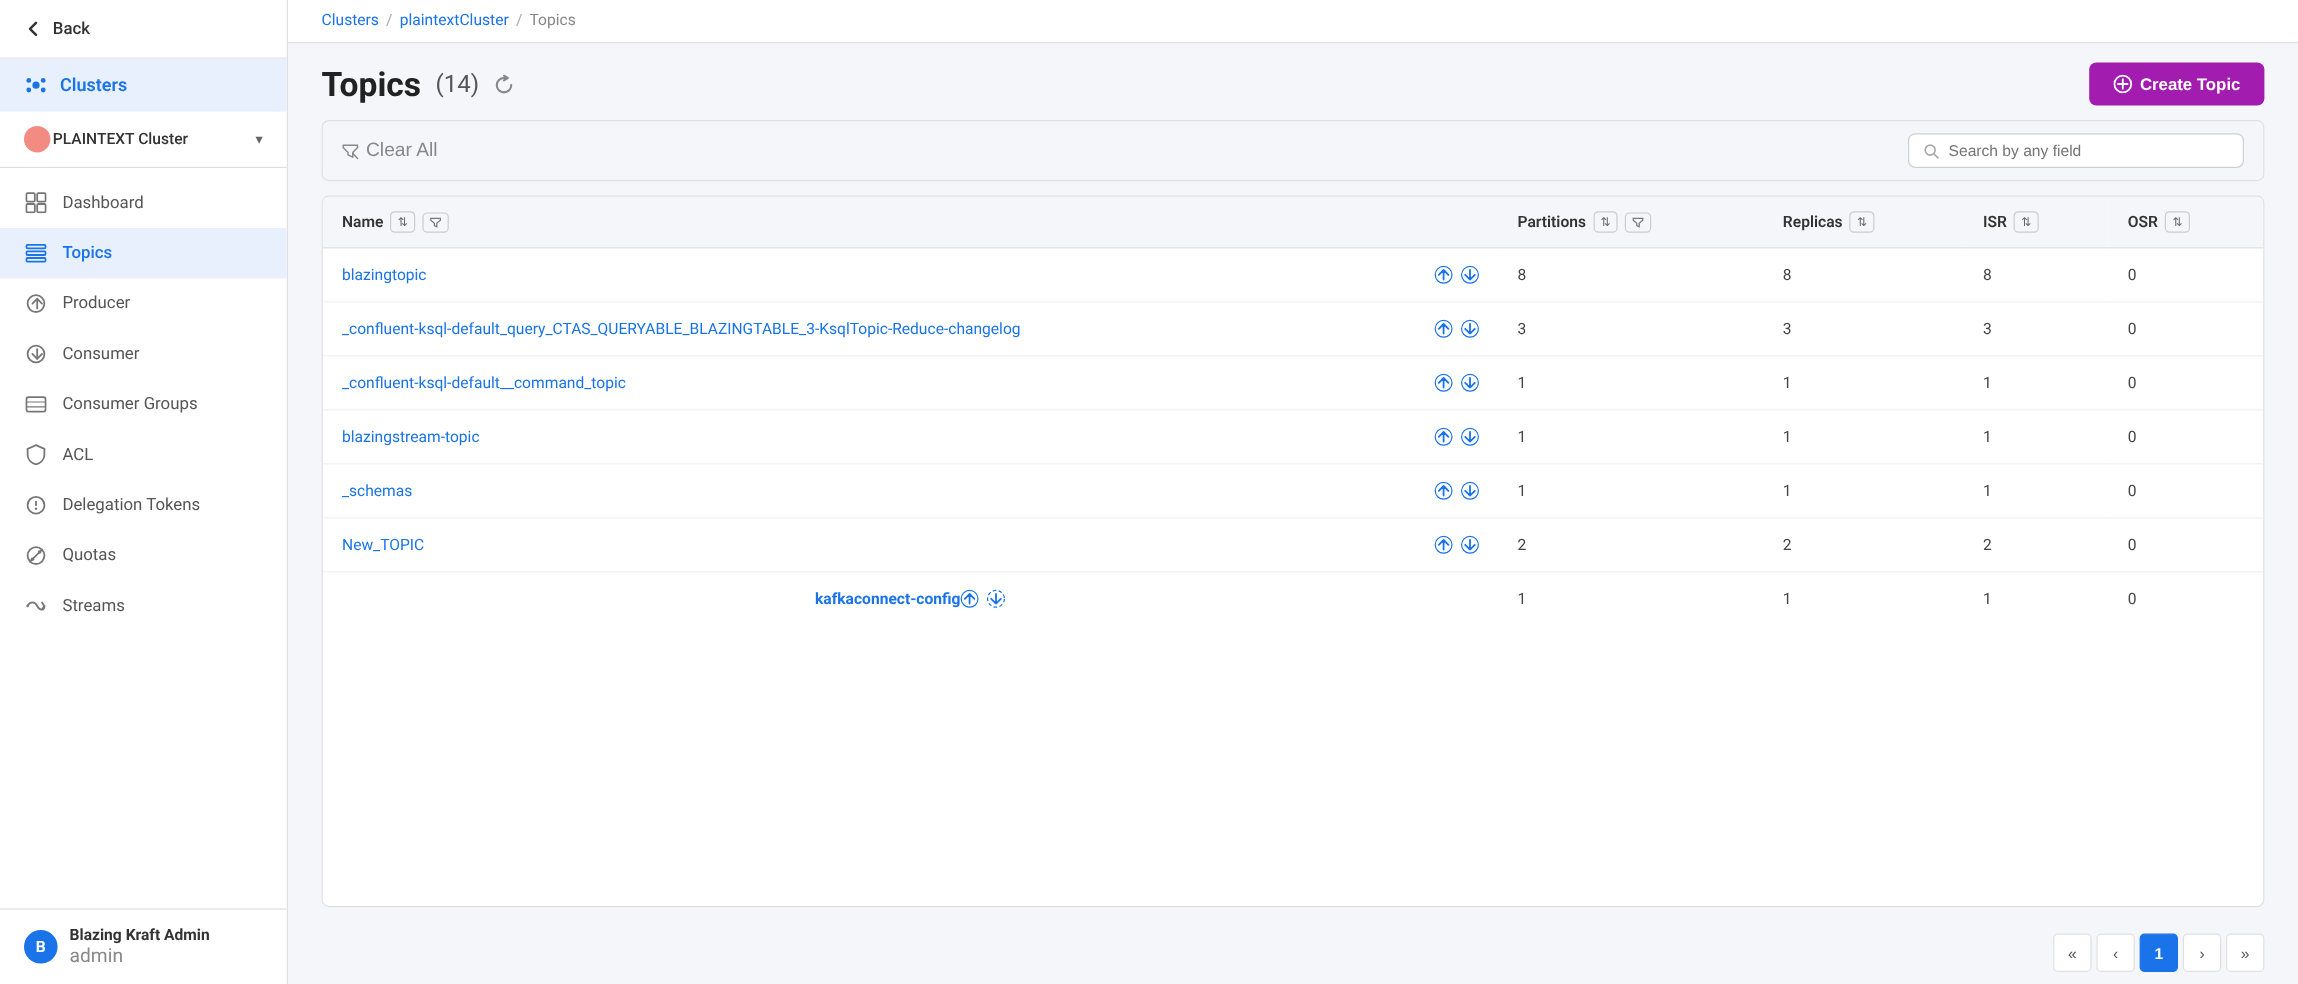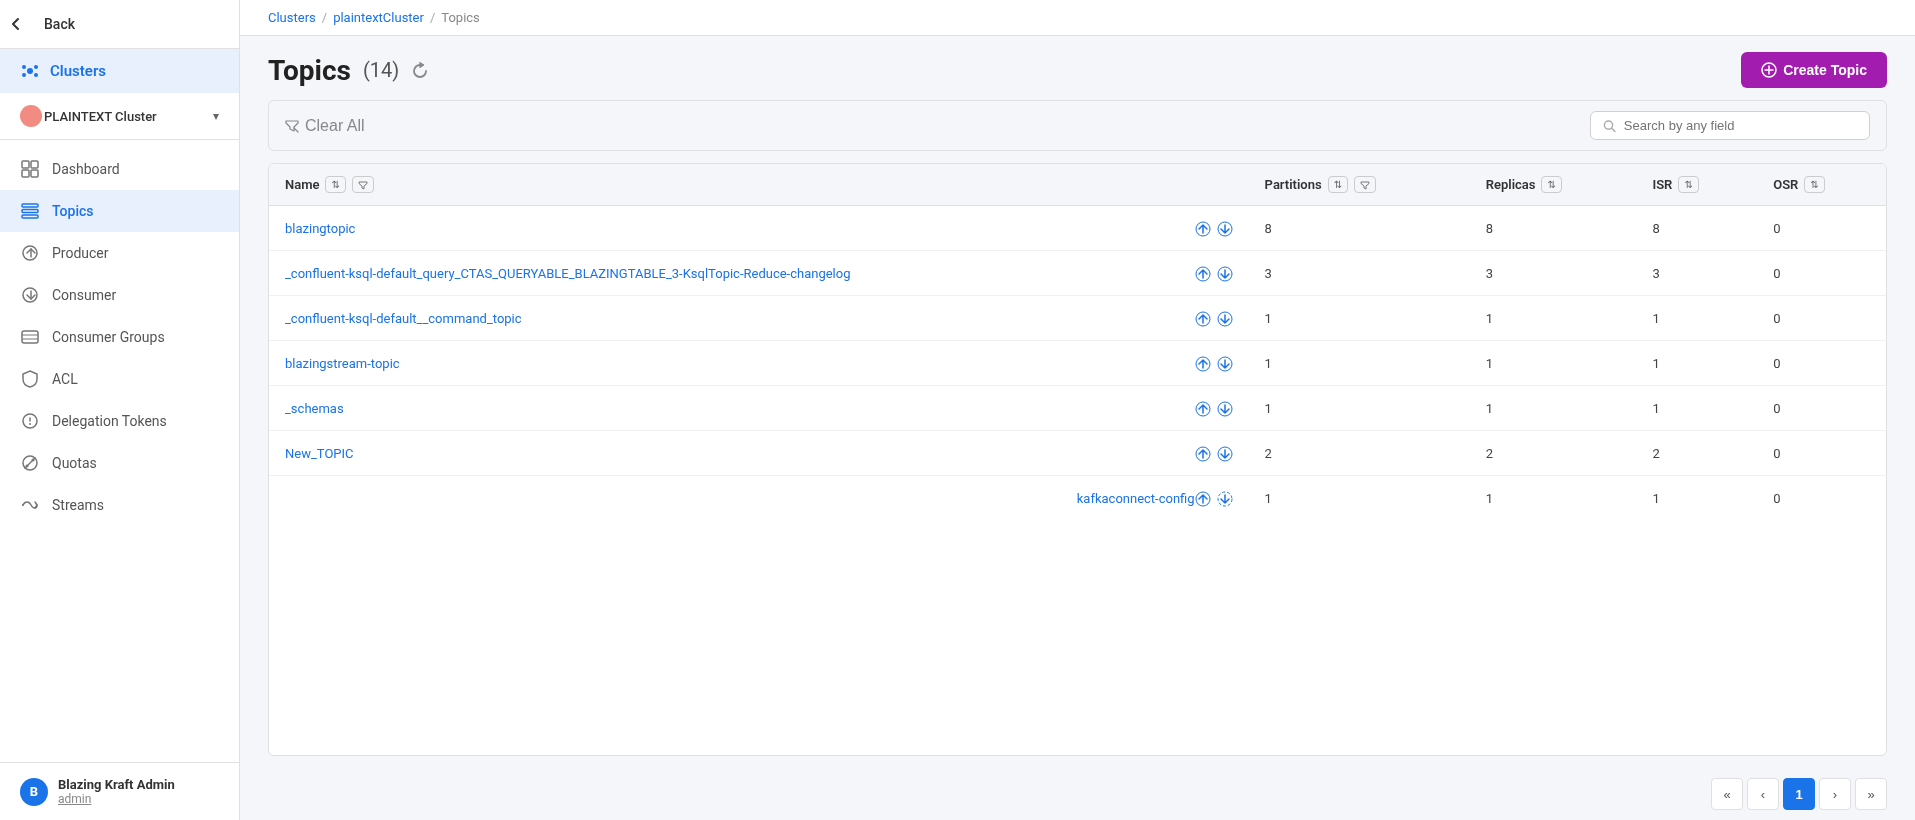--- a/index.html
+++ b/index.html
@@ -1,34 +1,34 @@
 <!DOCTYPE html>
 <html><head>
   <meta charset="utf-8">
   <style>
     * { box-sizing: border-box; margin: 0; padding: 0; }
     body { font-family: -apple-system, BlinkMacSystemFont, 'Segoe UI', Roboto, sans-serif; font-size: 14px; background: #f5f6fa; color: #333; display: flex; height: 820px; overflow: hidden; }
 
     
     .sidebar { width: 240px; background: #fff; border-right: 1px solid #e0e0e0; display: flex; flex-direction: column; height: 100%; flex-shrink: 0; }
-    .sidebar-back { display: flex; align-items: center; gap: 20px; padding: 16px 8px; border-bottom: 1px solid #e0e0e0; cursor: pointer; color: #333; font-weight: 500; }
+    .sidebar-back { display: flex; align-items: center; gap: 8px; padding: 16px 20px; border-bottom: 1px solid #e0e0e0; cursor: pointer; color: #333; font-weight: 500; }
     .sidebar-clusters-btn { display: flex; align-items: center; gap: 10px; padding: 12px 20px; background: #e8f0fe; color: #1a73e8; font-weight: 600; font-size: 15px; }
     .sidebar-cluster-selector { display: flex; align-items: center; gap: 2px; padding: 12px 20px; border-bottom: 1px solid #e0e0e0; cursor: pointer; }
     .cluster-dot { width: 22px; height: 22px; border-radius: 50%; background: #f28b82; flex-shrink: 0; }
     .cluster-name { font-weight: 500; font-size: 13px; flex: 1; }
     .chevron-down { color: #666; font-size: 12px; }
     .sidebar-nav { flex: 1; overflow-y: auto; padding: 8px 0; }
     .nav-item { display: flex; align-items: center; gap: 12px; padding: 11px 20px; cursor: pointer; color: #555; font-size: 14px; border-radius: 0; }
     .nav-item.active { background: #e8f0fe; color: #1a73e8; font-weight: 500; }
     .nav-icon { width: 20px; height: 20px; display: flex; align-items: center; justify-content: center; flex-shrink: 0; }
     .sidebar-footer { padding: 14px 20px; border-top: 1px solid #e0e0e0; display: flex; align-items: center; gap: 10px; }
     .footer-avatar { width: 28px; height: 28px; border-radius: 50%; background: #1a73e8; color: #fff; display: flex; align-items: center; justify-content: center; font-weight: 700; font-size: 13px; flex-shrink: 0; }
     .footer-info { }
     .footer-name { font-weight: 700; font-size: 13px; }
-    .footer-role { font-size: 12px; color: #888; text-decoration: underline; }
+    .footer-role { font-size: 16px; color: #888; }
 
     
     .main { flex: 1; display: flex; flex-direction: column; overflow: hidden; }
     .topbar { background: #fff; border-bottom: 1px solid #e0e0e0; padding: 10px 28px; display: flex; align-items: center; justify-content: space-between; }
     .breadcrumb { display: flex; align-items: center; gap: 6px; font-size: 13px; color: #888; }
     .breadcrumb a { color: #1a73e8; text-decoration: none; cursor: pointer; }
     .breadcrumb-sep { color: #aaa; }
 
     .content-header { padding: 16px 28px 0; display: flex; align-items: center; justify-content: space-between; }
     .page-title-area { display: flex; align-items: center; gap: 12px; }
@@ -431,21 +431,21 @@
               </div>
             </td>
     <td>2</td>
     <td>2</td>
     <td>2</td>
     <td>0</td>
   </tr>
           <tr>
     <td style="display: table-cell; align-items: center; justify-content: space-between; gap: 8px; padding: 13px 16px;">
 
-    <div style="display: flex; align-items: center; justify-content: flex-end;">
+    <div style="display: flex; align-items: center; justify-content: center; font-weight: bold;">
                 <a class="topic-name-link">kafkaconnect-config</a>
                 <div class="actions-cell">
         <button class="action-icon" title="Produce"><svg width="16" height="16" viewBox="0 0 16 16" fill="none">
                       <path d="M8 12V4M4 8l4-4 4 4" stroke="#1a73e8" stroke-width="1.5" stroke-linecap="round" stroke-linejoin="round"></path>
                       <circle cx="8" cy="8" r="7" stroke="#1a73e8" stroke-width="1"></circle>
                     </svg></button>
         <button class="action-icon" title="Consume"><svg width="16" height="16" viewBox="0 0 16 16" fill="none">
                       <path d="M8 4v8M4 8l4 4 4-4" stroke="#1a73e8" stroke-width="1.5" stroke-linecap="round" stroke-linejoin="round"></path>
                       <circle cx="8" cy="8" r="7" stroke="#1a73e8" stroke-width="1" stroke-dasharray="3 2"></circle>
                     </svg></button>

